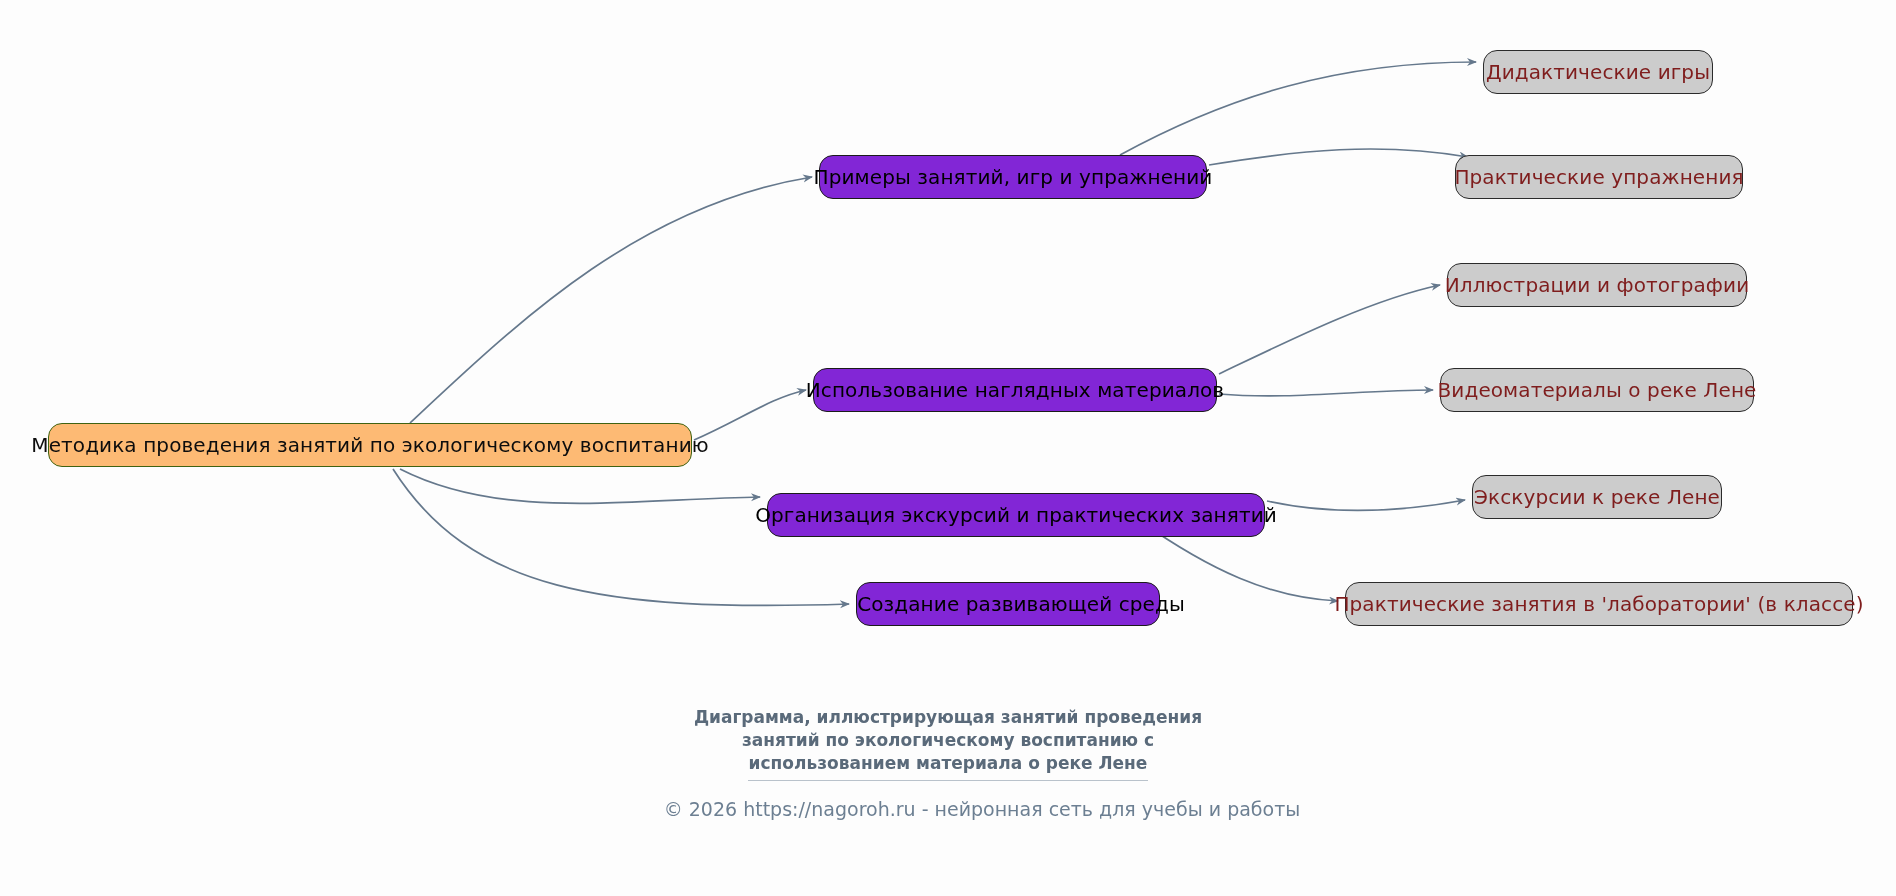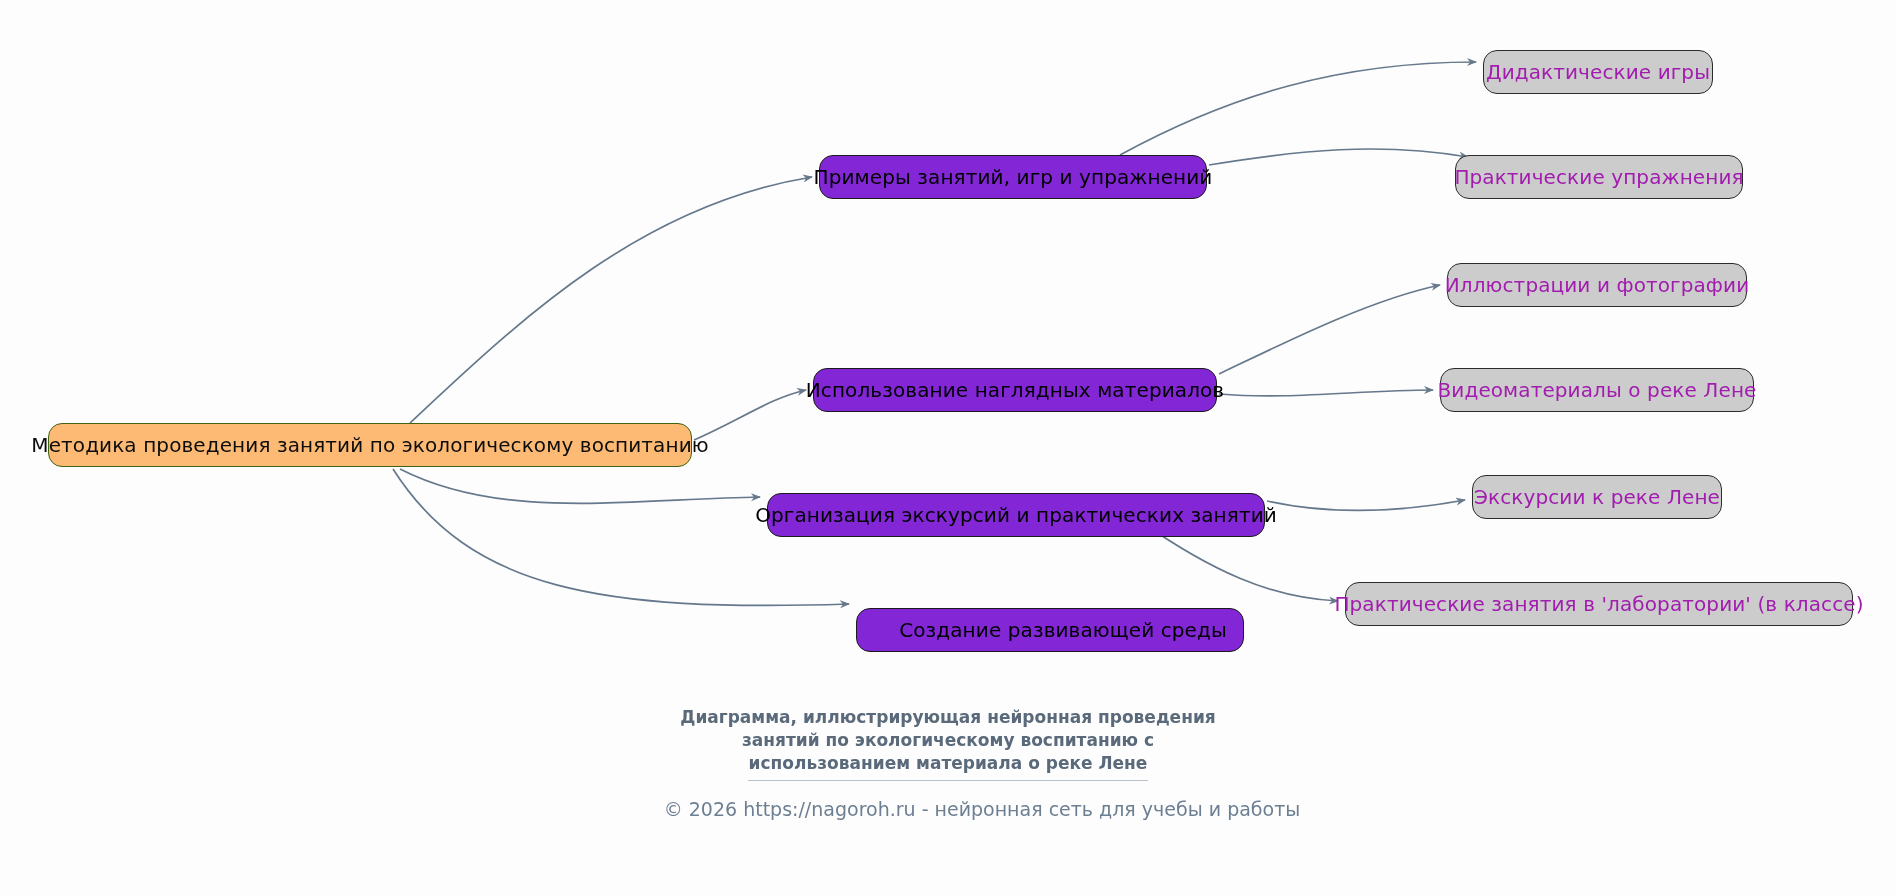--- a/index.html
+++ b/index.html
@@ -50,21 +50,21 @@
     border-color: #3f6312;
   }
   .node.branch {
     background: #8226d6;
     border-color: #1b1b1b;
     color: #000;
   }
   .node.leaf {
     background: #cccccc;
     border-color: #2b2b2b;
-    color: #a21caf;
+    color: #7f1d1d;
   }
   #caption {
     position: absolute;
     left: 0;
     top: 706px;
     width: 1896px;
     text-align: center;
     color: #5a6a7a;
     font-size: 17px;
     font-weight: bold;
@@ -127,21 +127,21 @@
   </div>
 
   <div class="node branch" style="left:813px; top:368px; width:404px;">
     <span>Использование наглядных материалов</span>
   </div>
 
   <div class="node branch" style="left:767px; top:493px; width:498px;">
     <span>Организация экскурсий и практических занятий</span>
   </div>
 
-  <div class="node branch" style="left:856px; top:608px; width:388px;padding-left:42px;">
+  <div class="node branch" style="left:856px; top:582px; width:304px;padding-left:42px;">
     <span>Создание развивающей среды</span>
   </div>
 
   <div class="node leaf" style="left:1483px; top:50px; width:230px;">
     <span>Дидактические игры</span>
   </div>
 
   <div class="node leaf" style="left:1455px; top:155px; width:288px;">
     <span>Практические упражнения</span>
   </div>
@@ -156,21 +156,21 @@
 
   <div class="node leaf" style="left:1440px; top:368px; width:314px;">
     <span>Видеоматериалы о реке Лене</span>
   </div>
 
   <div class="node leaf" style="left:1345px; top:582px; width:508px;">
     <span>Практические занятия в 'лаборатории' (в классе)</span>
   </div>
 
   <div id="caption">
-    <span class="cap-line">Диаграмма, иллюстрирующая нейронная проведения</span>
+    <span class="cap-line">Диаграмма, иллюстрирующая занятий проведения</span>
     <span class="cap-line">занятий по экологическому воспитанию с</span>
     <span class="cap-line">использованием материала о реке Лене</span>
   </div>
 
   <div id="divider"></div>
 
   <div id="footer">© 2026 https://nagoroh.ru - нейронная сеть для учебы и работы</div>
 
 </div>
 

